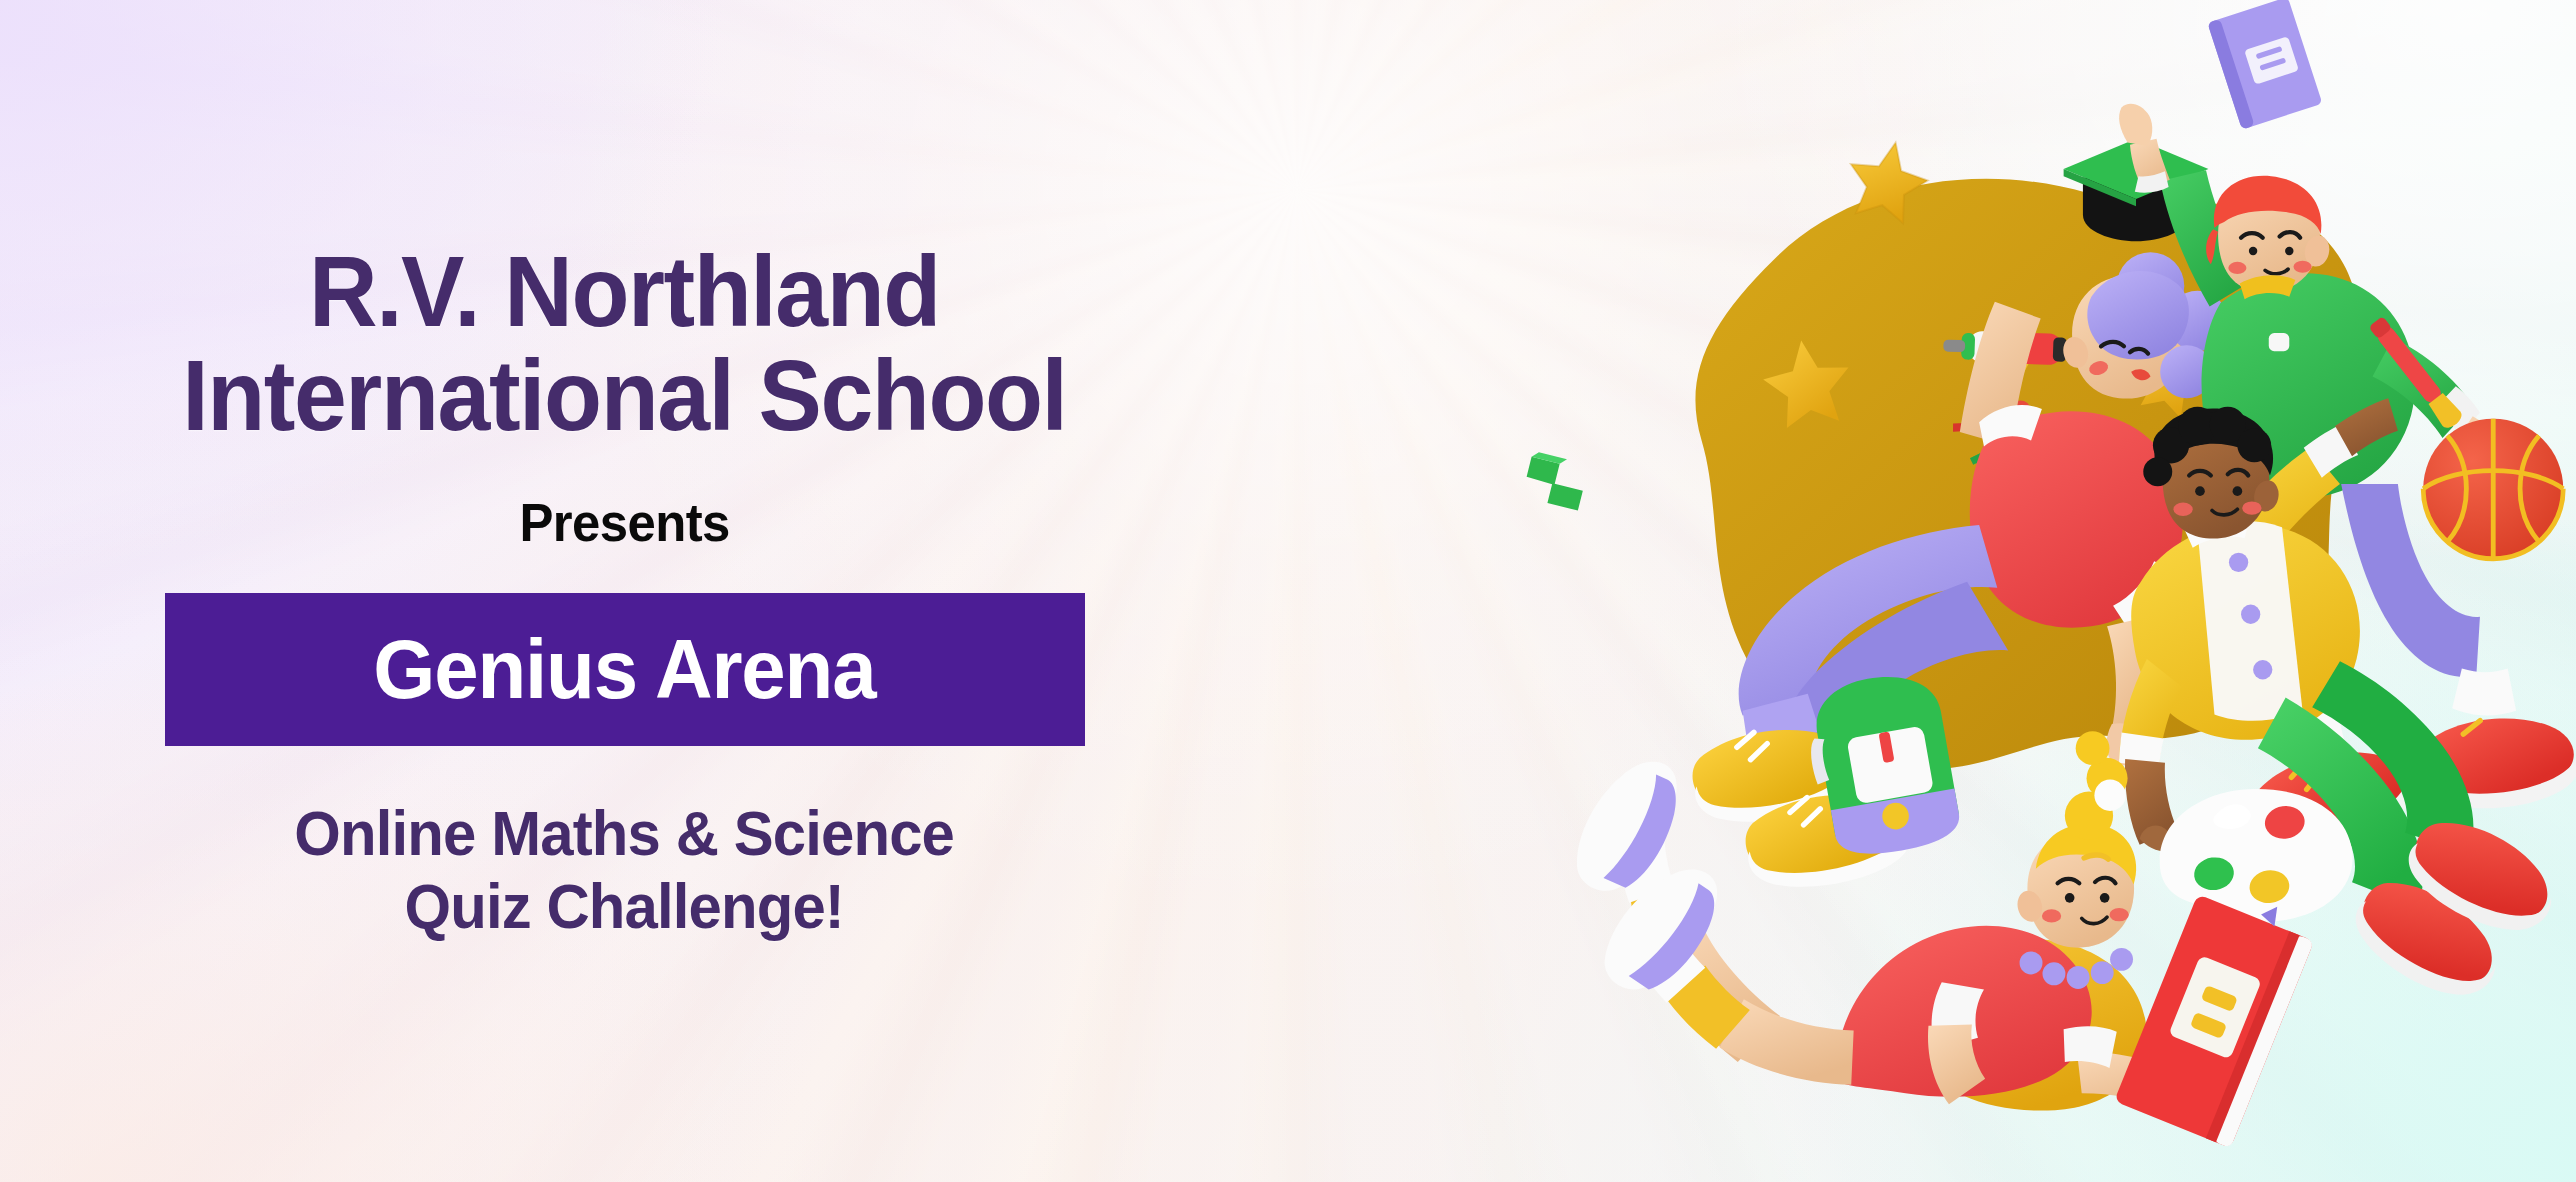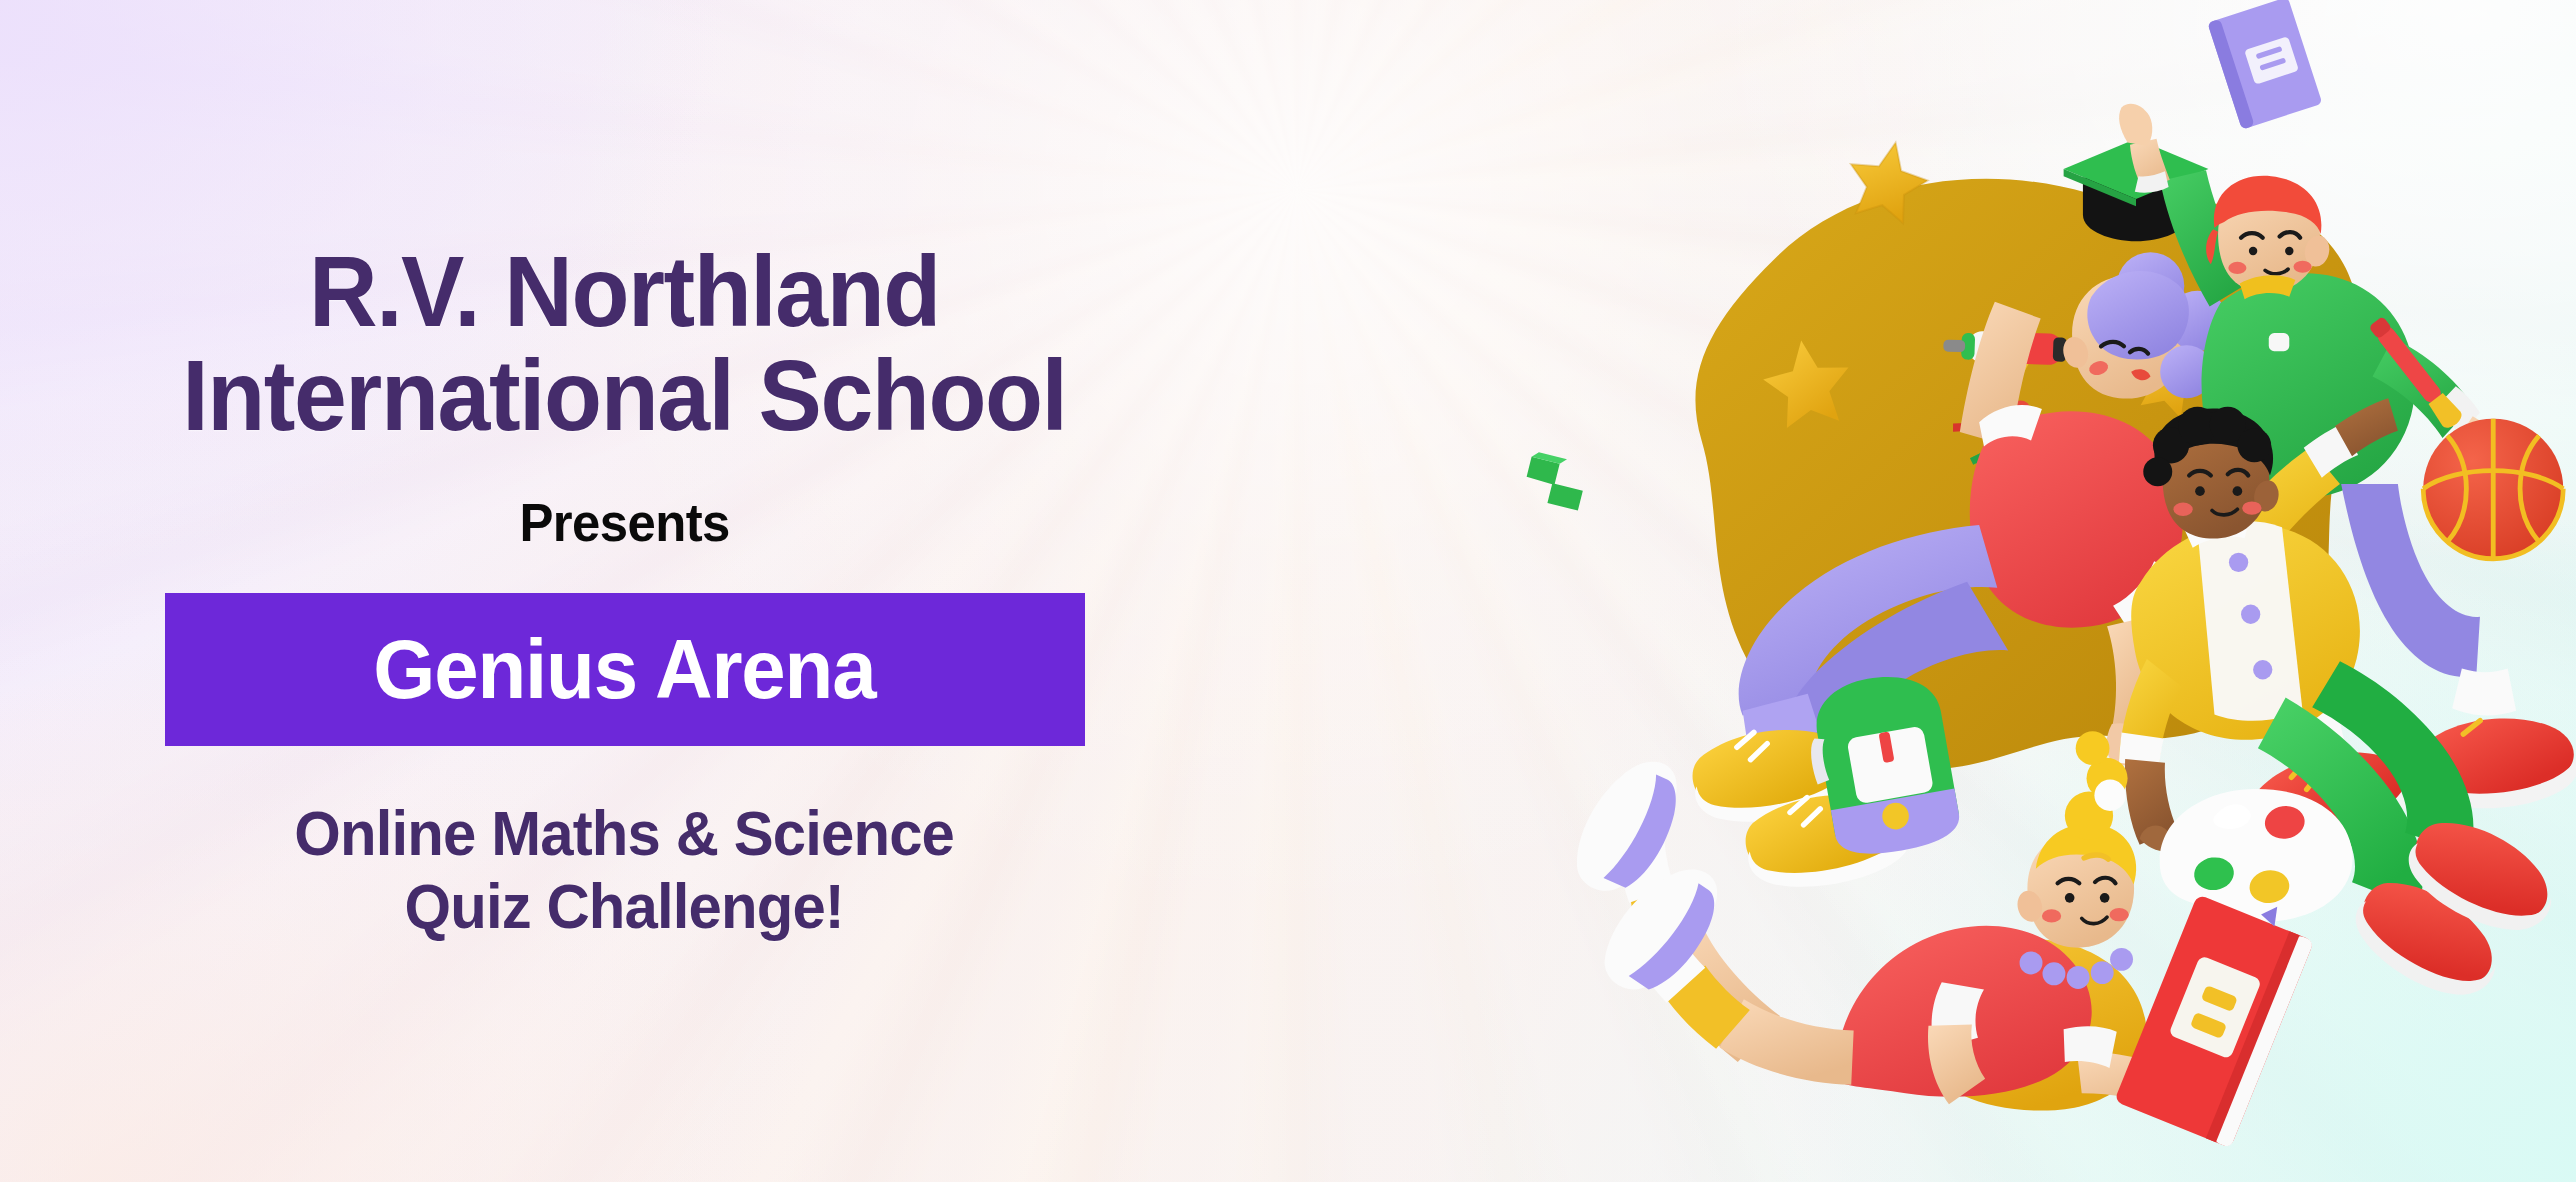--- a/index.html
+++ b/index.html
@@ -113,21 +113,21 @@
     color:#0a0a0a;
     font-size:53px;
     font-weight:700;
     letter-spacing:-0.6px;
     text-align:center;
     margin-top:45px;
     transform:scaleX(.96);
   }
   .arena-band {
     margin-top:40px;
-    background:#6d28d9;
+    background:#4c1d95;
     width:920px;
     height:153px;
     display:flex; align-items:center; justify-content:center;
   }
   .arena-text {
     color:#ffffff;
     font-size:84px;
     font-weight:800;
     letter-spacing:-1.2px;
     line-height:1;

